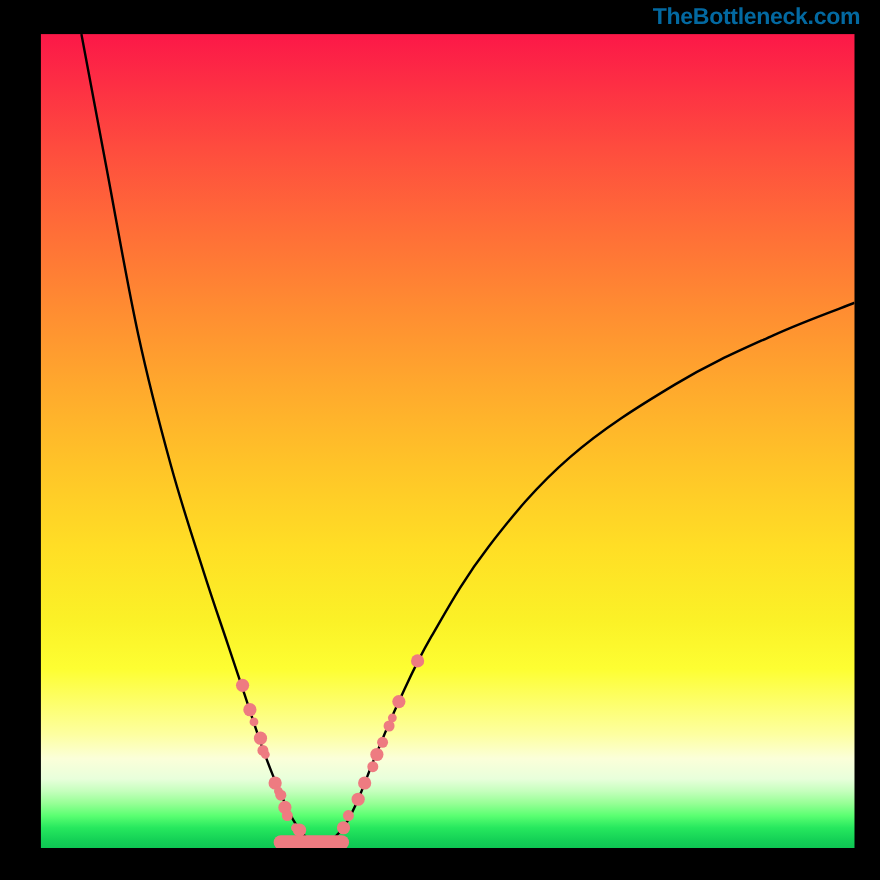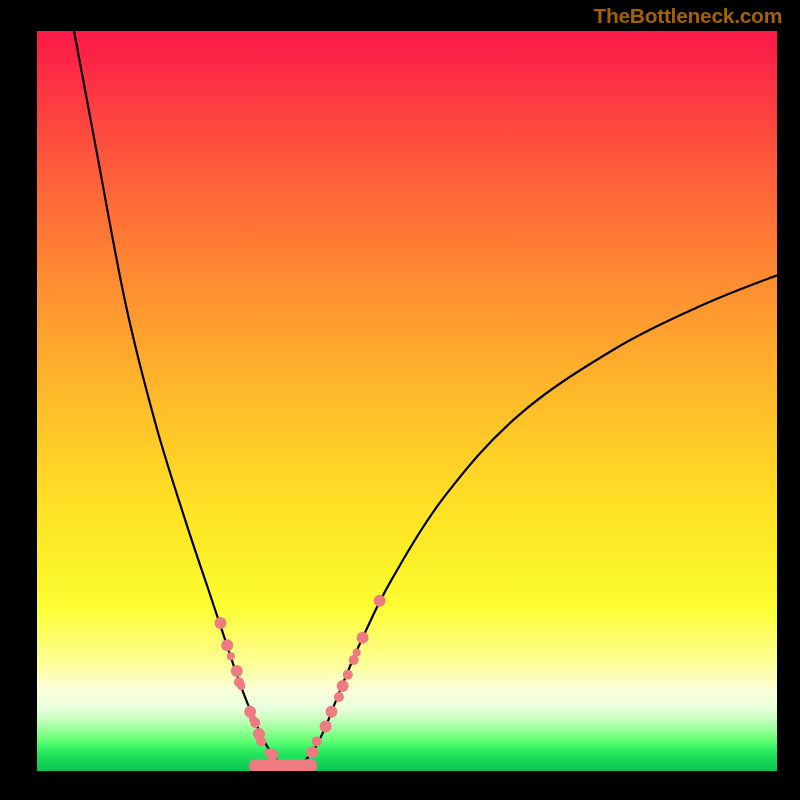--- a/index.html
+++ b/index.html
@@ -14,21 +14,21 @@
   .container {
     position: relative;
     width: 800px;
     height: 800px;
     background: #000;
   }
   .watermark {
     position: absolute;
     top: 4px;
     right: 18px;
-    color: #a16207;
+    color: #0369a1;
     font-size: 21px;
     font-weight: bold;
     letter-spacing: -0.3px;
     z-index: 10;
   }
   .plot-area {
     position: absolute;
     left: 37px;
     top: 31px;
     width: 740px;

